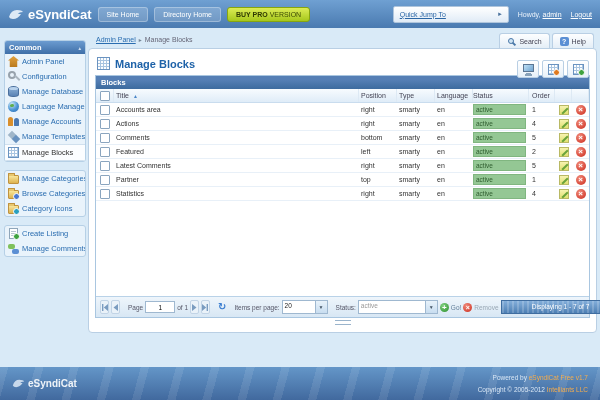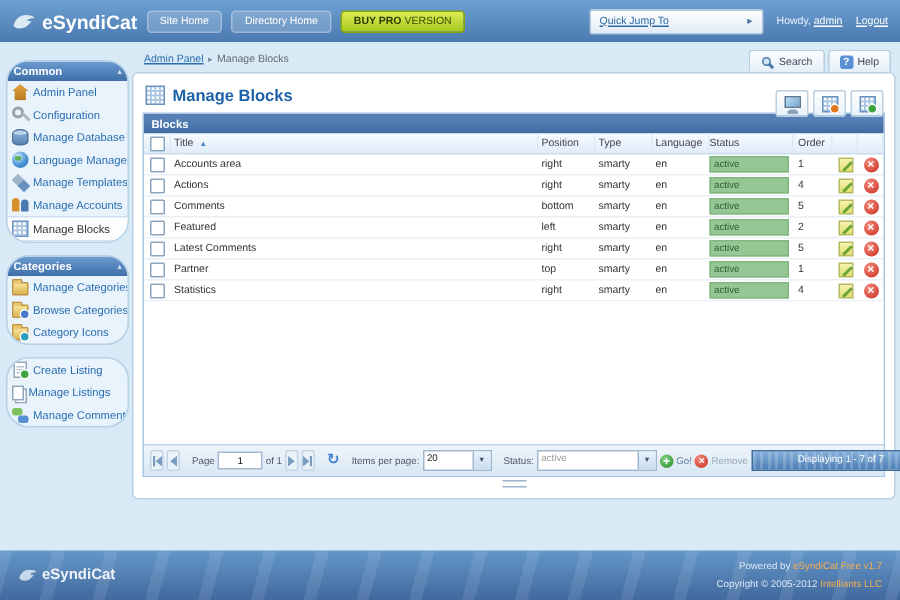--- a/index.html
+++ b/index.html
@@ -25,21 +25,21 @@
   .qj-arrow{color:#49719c;font-size:7px}
   .howdy{color:#eaf2fb;font-size:7px}
   .howdy a{color:#fff;text-decoration:underline}
   .logout{color:#fff;font-size:7px;text-decoration:underline}
 
   
   .workspace{position:absolute;top:28px;bottom:33px;left:0;right:0}
 
   
   .sidebar{position:absolute;left:4px;top:12px;width:82px}
-  .side-box{border:1px solid #b6d0e6;background:#e9f3fb;border-radius:15px;margin-bottom:8px;overflow:hidden}
+  .side-box{border:1px solid #b6d0e6;background:#e9f3fb;border-radius:3px;margin-bottom:8px;overflow:hidden}
   .side-head{height:13px;background:linear-gradient(#6b9bd0,#3f6fa8);color:#fff;font-size:7.5px;
              font-weight:bold;display:flex;align-items:center;justify-content:space-between;padding:0 4px}
   .side-arrow{font-size:5px;color:#cfe0f2}
   .side-item{display:flex;align-items:center;gap:3px;height:15px;padding:0 3px;font-size:7.5px;
              color:#2a6db0;white-space:nowrap;overflow:hidden}
   .side-item.selected{background:#fbfdff;border-top:1px solid #d0e0ee;border-bottom:1px solid #d0e0ee;color:#333}
 
   
   .content-col{position:absolute;left:88px;right:3px;top:0;bottom:0}
   .strip{height:20px;display:flex;justify-content:space-between;align-items:flex-end;padding:0 3px 0 8px}
@@ -230,58 +230,50 @@
         </div>
         <div class="side-item">
           <span class="ico i-db"></span>
           <span class="side-label">Manage Database</span>
         </div>
         <div class="side-item">
           <span class="ico i-globe"></span>
           <span class="side-label">Language Manager</span>
         </div>
         <div class="side-item">
+          <span class="ico i-users"></span>
+          <span class="side-label">Manage Accounts</span>
+        </div>
+        <div class="side-item">
           <span class="ico i-templates"></span>
           <span class="side-label">Manage Templates</span>
-        </div>
-        <div class="side-item">
-          <span class="ico i-users"></span>
-          <span class="side-label">Manage Accounts</span>
         </div>
         <div class="side-item selected">
           <span class="ico i-grid"></span>
           <span class="side-label">Manage Blocks</span>
         </div>
       </div>
       <div class="side-box">
-        <div class="side-head">
-          <span>Categories</span>
-          <span class="side-arrow">▴</span>
-        </div>
         <div class="side-item">
           <span class="ico i-folder"></span>
           <span class="side-label">Manage Categories</span>
         </div>
         <div class="side-item">
           <span class="ico i-folder i-folder-browse"></span>
           <span class="side-label">Browse Categories</span>
         </div>
         <div class="side-item">
           <span class="ico i-folder i-folder-image"></span>
           <span class="side-label">Category Icons</span>
         </div>
       </div>
       <div class="side-box">
         <div class="side-item">
           <span class="ico i-page i-page-add"></span>
           <span class="side-label">Create Listing</span>
-        </div>
-        <div class="side-item">
-          <span class="ico i-pages"></span>
-          <span class="side-label">Manage Listings</span>
         </div>
         <div class="side-item">
           <span class="ico i-comments"></span>
           <span class="side-label">Manage Comments</span>
         </div>
       </div>
     </aside>
 
   <div class="content-col">
     <div class="strip">

